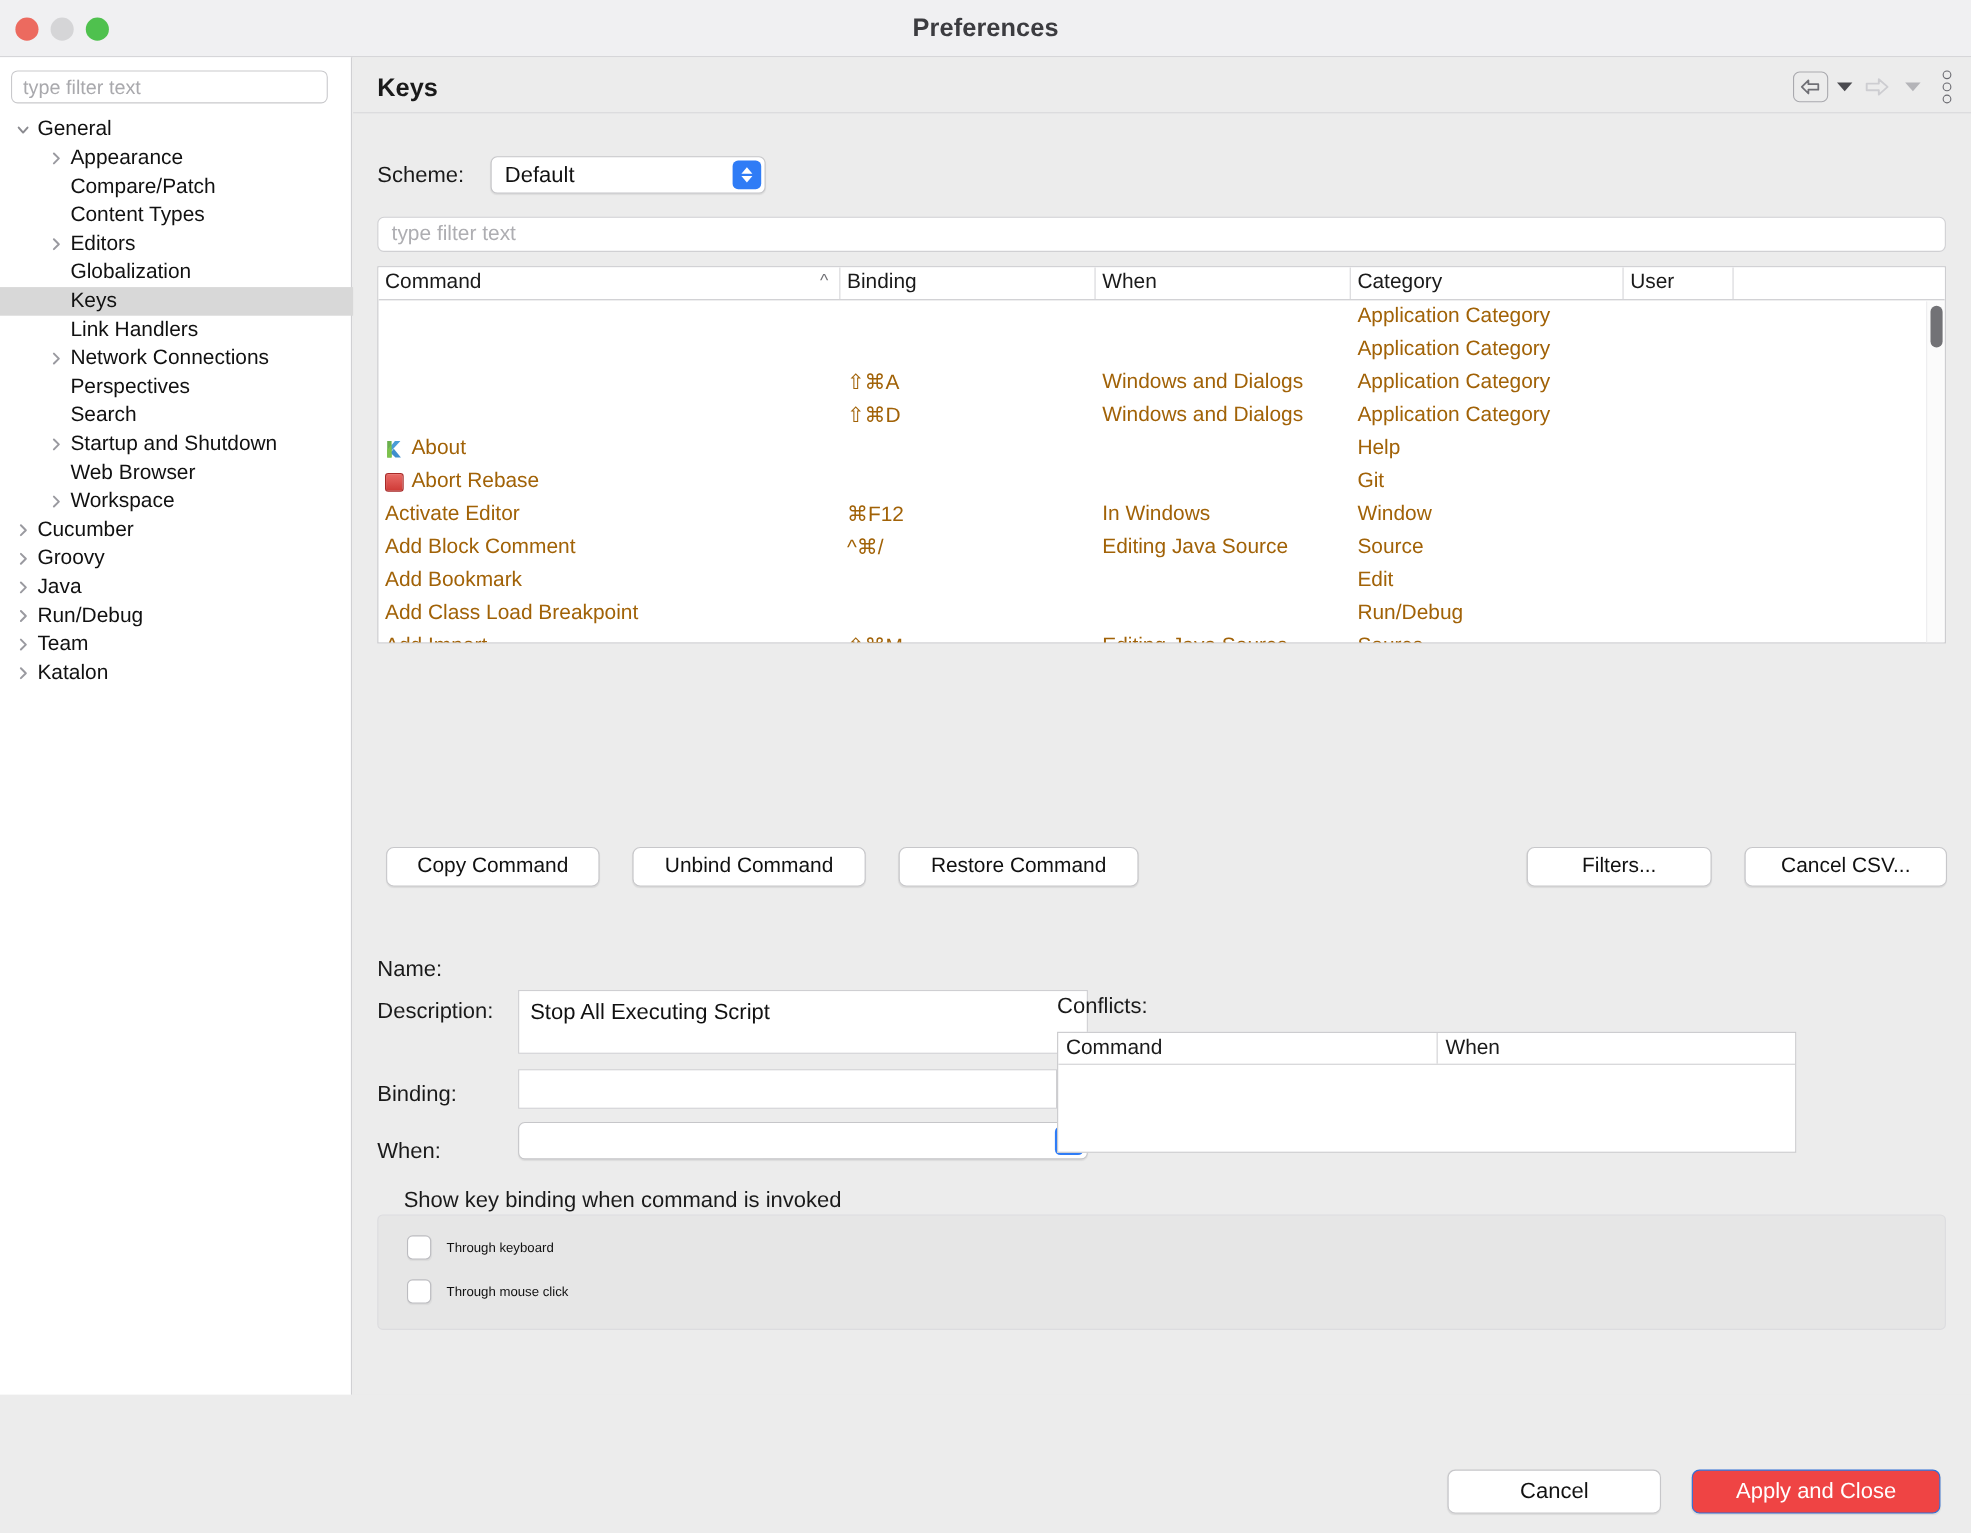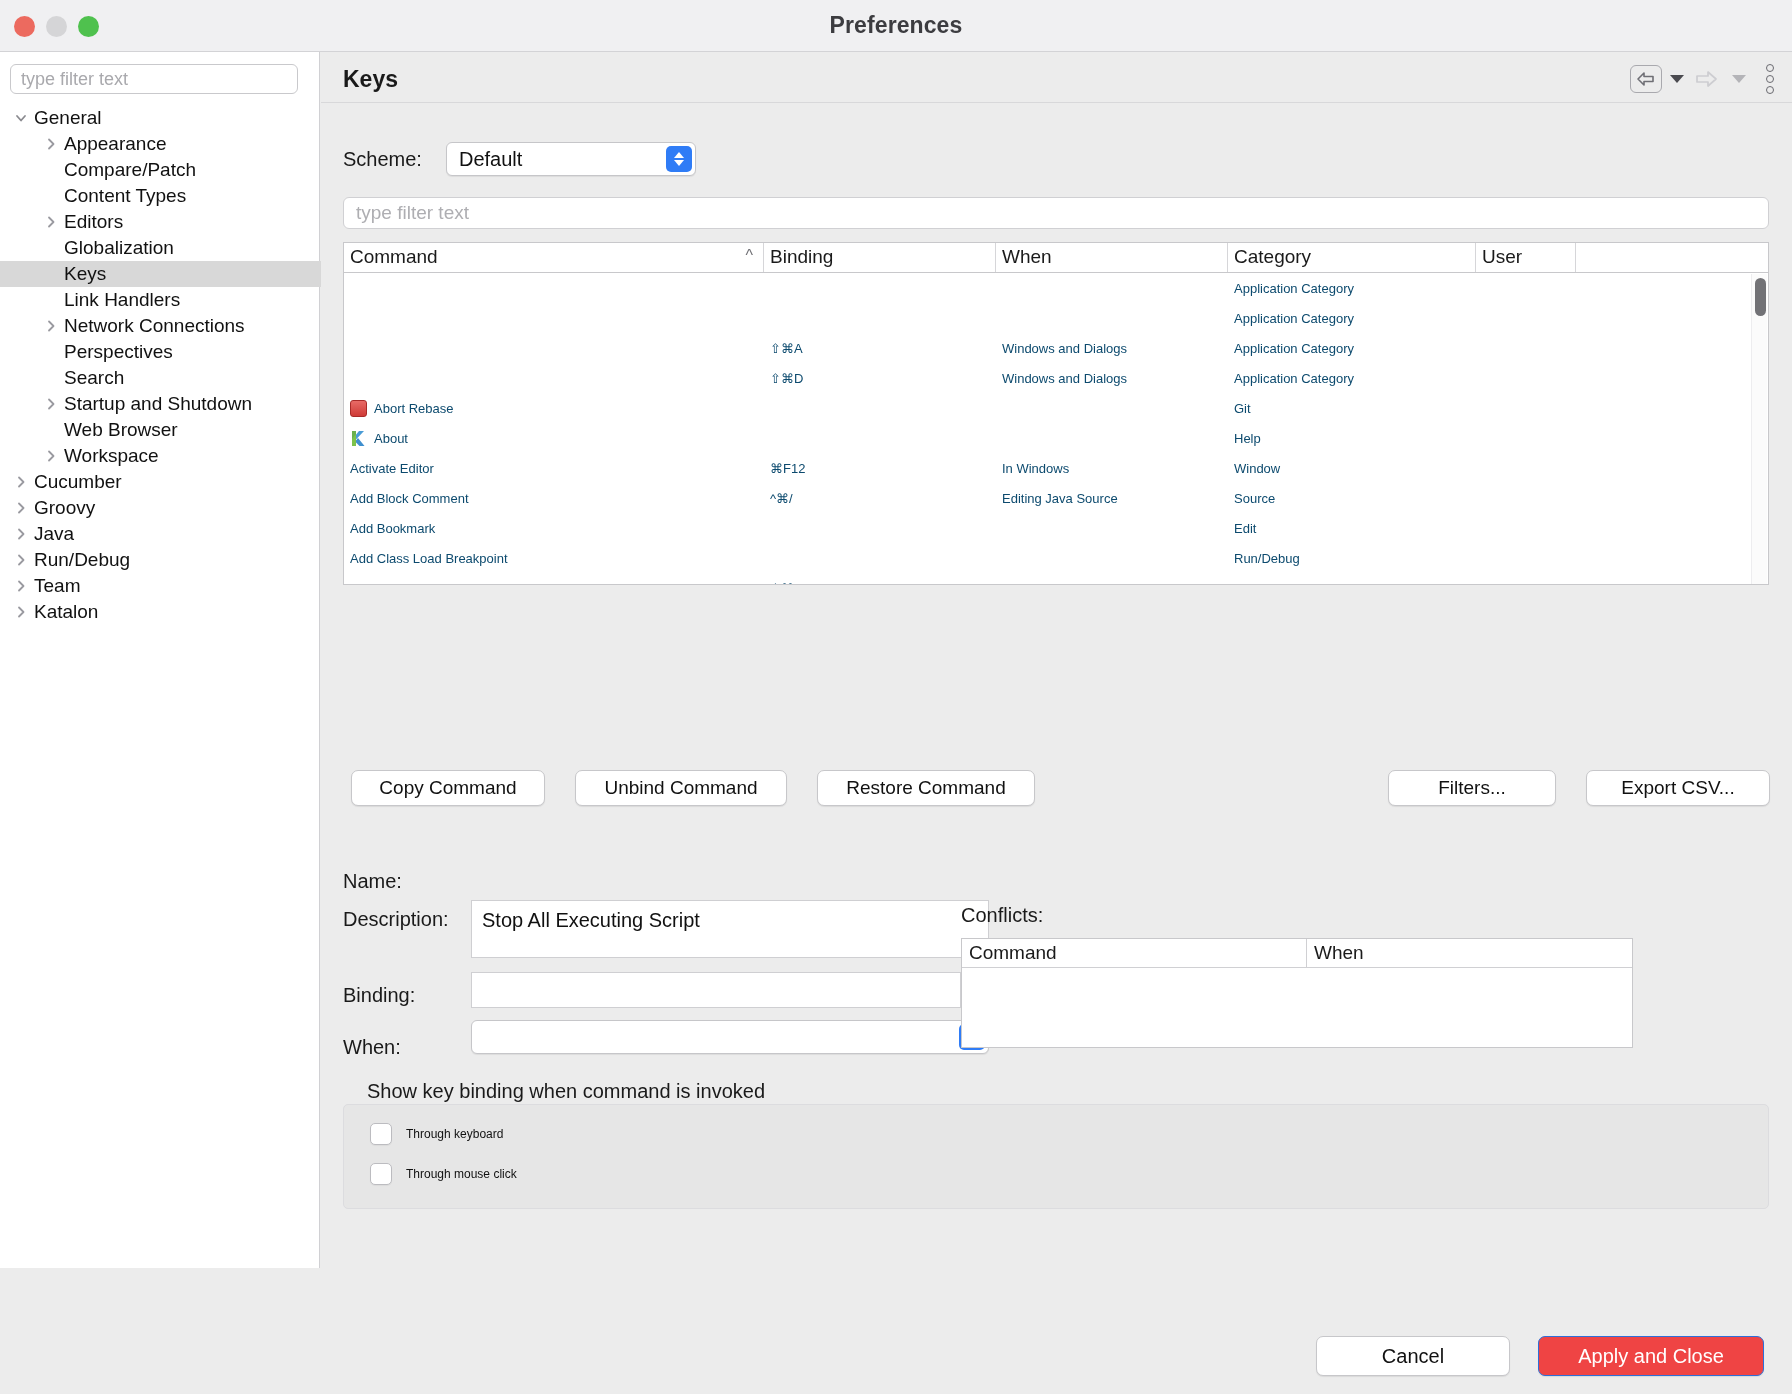--- a/index.html
+++ b/index.html
@@ -137,21 +137,21 @@
     white-space: nowrap; overflow: hidden;
   }
   .th .sortarrow { position: absolute; right: 10px; top: 4px; font-size: 16px; color: #707075; }
   .c-cmd  { width: 420px; }
   .c-bind { width: 232px; }
   .c-when { width: 232px; }
   .c-cat  { width: 248px; }
   .c-user { width: 100px; border-right: 1px solid #d6d6d9; }
   .c-pad  { flex: 1; border-right: none; }
   .tbody { position: relative; }
-  .trow { display: flex; height: 30px; align-items: center; font-size: 13px; color: #0c4a6e; }
+  .trow { display: flex; height: 30px; align-items: center; font-size: 19px; color: #a16207; }
   .td { padding-left: 6px; white-space: nowrap; overflow: hidden; display: flex; align-items: center; }
   .ic { width: 17px; height: 17px; margin-right: 7px; flex: 0 0 17px; display: inline-block; }
   .ic-stop {
     background: linear-gradient(#e86a66,#cf3b37);
     border: 1.5px solid #a82a28; border-radius: 3px;
   }
   .ic-k { position: relative; }
   .vscroll {
     position: absolute; right: 1px; top: 31px; width: 16px; height: 310px;
     background: #fbfbfb; border-left: 1px solid #ededef;
@@ -521,39 +521,20 @@
           <div class="td c-cat">
             <span>Application Category</span>
           </div>
           <div class="td c-user">
             <span></span>
           </div>
           <div class="td c-pad"></div>
         </div>
         <div class="trow">
           <div class="td c-cmd">
-            <span class="ic ic-stop"></span>
-            <span>Abort Rebase</span>
-          </div>
-          <div class="td c-bind">
-            <span></span>
-          </div>
-          <div class="td c-when">
-            <span></span>
-          </div>
-          <div class="td c-cat">
-            <span>Git</span>
-          </div>
-          <div class="td c-user">
-            <span></span>
-          </div>
-          <div class="td c-pad"></div>
-        </div>
-        <div class="trow">
-          <div class="td c-cmd">
             <span class="ic ic-k"><svg width="17" height="17" viewBox="0 0 17 17">
                 <path d="M2 1 L6 1 L6 16 L2 16 Z" fill="#6ab04c"></path>
                 <path d="M14 1 L9 1 L2.5 9 L6.5 9 Z" fill="#4a9cd6"></path>
                 <path d="M9.5 16 L14.5 16 L8 8 L5 11.5 Z" fill="#3f8fce"></path>
                 <path d="M2 9 L6 4 L6 16 L2 16 Z" fill="#7dc24b"></path>
               </svg></span>
             <span>About</span>
           </div>
           <div class="td c-bind">
             <span></span>
@@ -564,20 +545,39 @@
           <div class="td c-cat">
             <span>Help</span>
           </div>
           <div class="td c-user">
             <span></span>
           </div>
           <div class="td c-pad"></div>
         </div>
         <div class="trow">
           <div class="td c-cmd">
+            <span class="ic ic-stop"></span>
+            <span>Abort Rebase</span>
+          </div>
+          <div class="td c-bind">
+            <span></span>
+          </div>
+          <div class="td c-when">
+            <span></span>
+          </div>
+          <div class="td c-cat">
+            <span>Git</span>
+          </div>
+          <div class="td c-user">
+            <span></span>
+          </div>
+          <div class="td c-pad"></div>
+        </div>
+        <div class="trow">
+          <div class="td c-cmd">
             <span>Activate Editor</span>
           </div>
           <div class="td c-bind">
             <span>⌘F12</span>
           </div>
           <div class="td c-when">
             <span>In Windows</span>
           </div>
           <div class="td c-cat">
             <span>Window</span>
@@ -665,21 +665,21 @@
     </div>
   </div>
 
   <div class="cmd-btns">
     <div class="btn b-copy">Copy Command</div>
     <div class="btn b-unbind">Unbind Command</div>
     <div class="btn b-restore">Restore Command</div>
   </div>
   <div class="right-btns">
     <div class="btn b-filters">Filters...</div>
-    <div class="btn b-export">Export CSV...</div>
+    <div class="btn b-export">Cancel CSV...</div>
   </div>
 
   <div class="form">
     <span class="f-lbl l-name">Name:</span>
     <span class="f-lbl l-desc">Description:</span>
     <span class="f-lbl l-bind">Binding:</span>
     <span class="f-lbl l-when">When:</span>
 
     <textarea class="desc-box" readonly="" style="">Stop All Executing Script</textarea>
 

